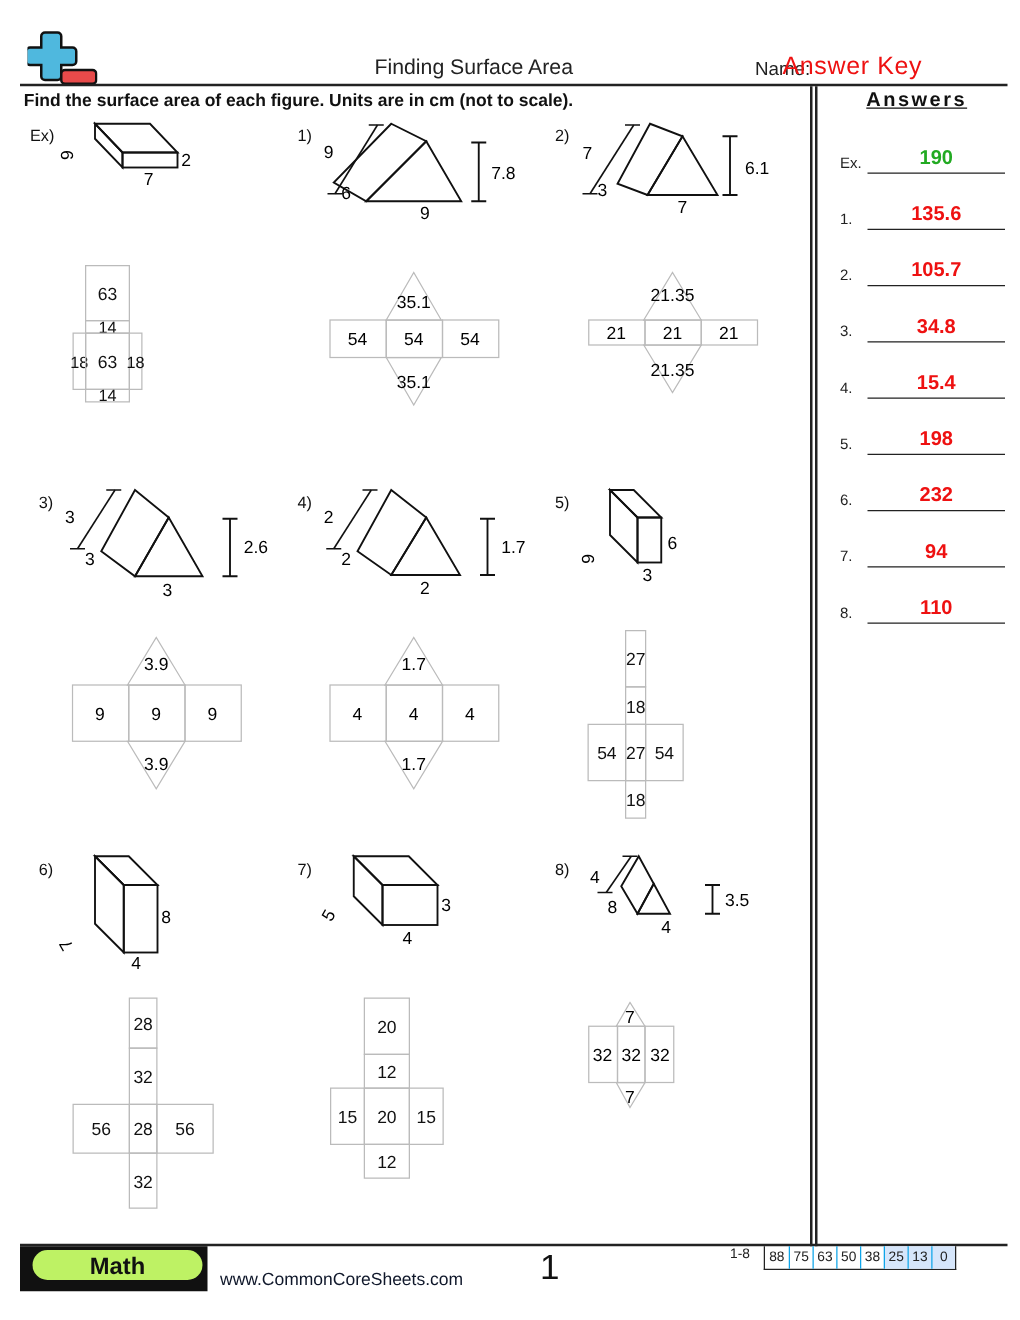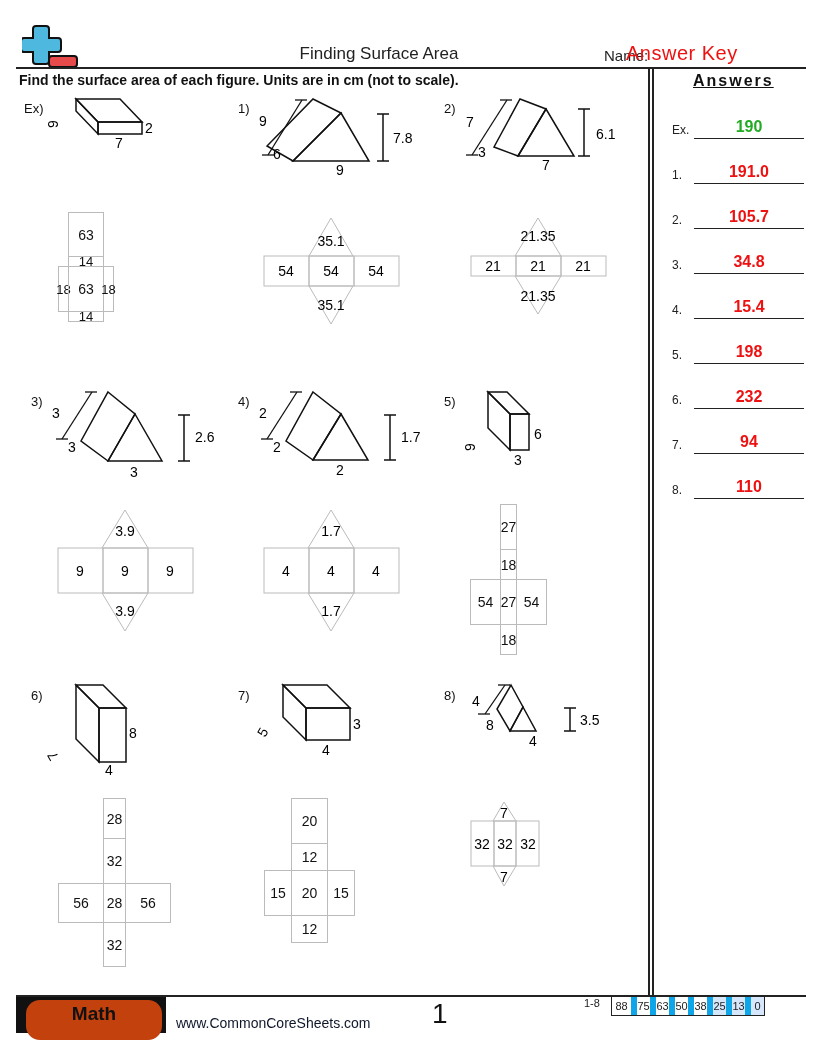--- a/index.html
+++ b/index.html
@@ -17,26 +17,26 @@
   .ans-row { left: 660px; width: 132px; height: 30px; margin-left: 12px; }
   .ans-num { position: absolute; left: 0; bottom: 2px; font-size: 12px; color: #222; }
   .ans-line { position: absolute; left: 22px; bottom: 0; width: 110px; height: 1.5px; background: #222; }
   .ans-val { position: absolute; left: 22px; width: 110px; bottom: 3px; text-align: center; font-size: 16px; font-weight: bold; color: #ee1111; }
   .ans-val.green { color: #22aa22; }
   .prob-label { font-size: 13px; font-weight: normal; color: #111; }
   svg text { font-family: "Liberation Sans", "DejaVu Sans", sans-serif; }
   .net-cell { position: absolute; border: 1px solid #bbbbbb; box-sizing: border-box; display: flex; align-items: center; justify-content: center; font-size: 14px; color: #111; background: transparent; }
   .footer-rule { left: 16px; top: 995px; width: 790px; height: 2px; background: #222; }
   .footer-black { left: 16px; top: 997px; width: 150px; height: 36px; background: #111; }
-  .math-pill { left: 26px; top: 1000px; width: 136px; height: 40px; background: #c2410c; border-radius: 14px; text-align: center; line-height: 28px; font-size: 19px; font-weight: bold; color: #111; }
+  .math-pill { left: 26px; top: 1000px; width: 136px; height: 24px; background: #bef264; border-radius: 14px; text-align: center; line-height: 28px; font-size: 19px; font-weight: bold; color: #111; }
   .footer-site { left: 176px; top: 1015px; font-size: 14px; color: #0f172a; }
   .footer-page { left: 432px; top: 998px; font-size: 28px; color: #111; }
   .score-label { left: 584px; top: 997px; font-size: 11px; color: #222; text-align: center; }
   .score-table { left: 611px; top: 997px; height: 18px; display: flex; border: 1px solid #222; border-top: none; }
-  .score-cell { width: 19px; height: 18px; border-left: 6px solid #0ea5e9; font-size: 11px; text-align: center; line-height: 18px; color: #222; box-sizing: border-box; }
+  .score-cell { width: 19px; height: 18px; border-left: 1px solid #0ea5e9; font-size: 11px; text-align: center; line-height: 18px; color: #222; box-sizing: border-box; }
   .score-cell:first-child { border-left: none; }
   .score-cell.blue { background: #d6e6fb; }
 </style>
 </head>
 <body>
 
 <svg class="abs logo" viewBox="0 0 56 44">
   <path d="M14 2 h10 a3 3 0 0 1 3 3 v9 h9 a3 3 0 0 1 3 3 v8 a3 3 0 0 1 -3 3 h-9 v9 a3 3 0 0 1 -3 3 h-10 a3 3 0 0 1 -3 -3 v-9 h-9 a3 3 0 0 1 -3 -3 v-8 a3 3 0 0 1 3 -3 h9 v-9 a3 3 0 0 1 3 -3z" fill="#4fb8de" stroke="#111" stroke-width="2"></path>
   <rect x="27" y="32" width="28" height="11" rx="3" fill="#e74a4a" stroke="#111" stroke-width="2"></rect>
 </svg>
@@ -51,21 +51,21 @@
 <div class="abs answers-title">Answers</div>
 
 <div class="abs ans-row" style="top:109px">
   <span class="ans-num">Ex.</span>
   <span class="ans-line"></span>
   <span class="ans-val green">190</span>
 </div>
 <div class="abs ans-row" style="top:154px">
   <span class="ans-num">1.</span>
   <span class="ans-line"></span>
-  <span class="ans-val">191.0</span>
+  <span class="ans-val">135.6</span>
 </div>
 <div class="abs ans-row" style="top:199px">
   <span class="ans-num">2.</span>
   <span class="ans-line"></span>
   <span class="ans-val">105.7</span>
 </div>
 <div class="abs ans-row" style="top:244px">
   <span class="ans-num">3.</span>
   <span class="ans-line"></span>
   <span class="ans-val">34.8</span>

